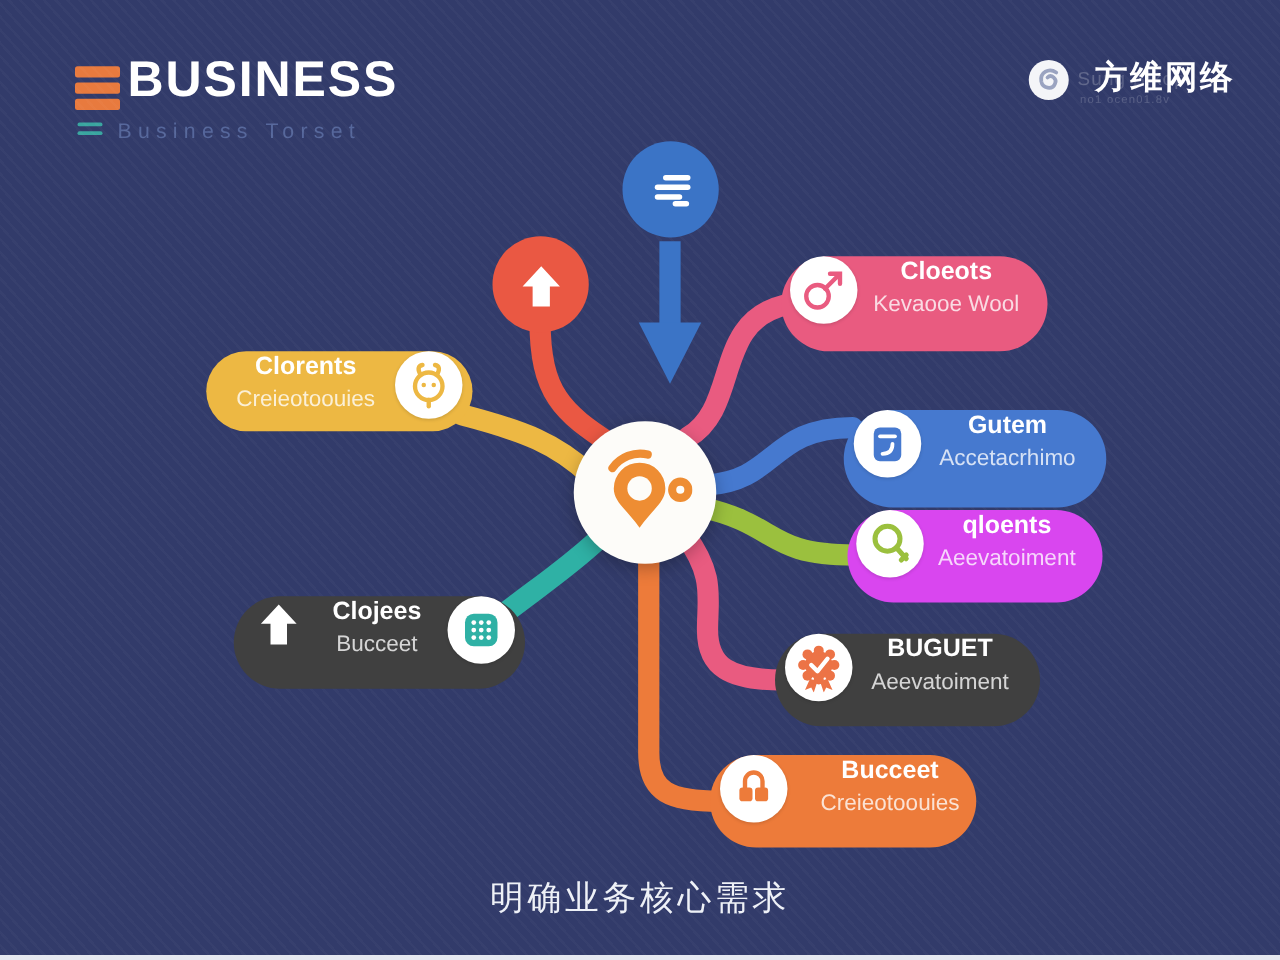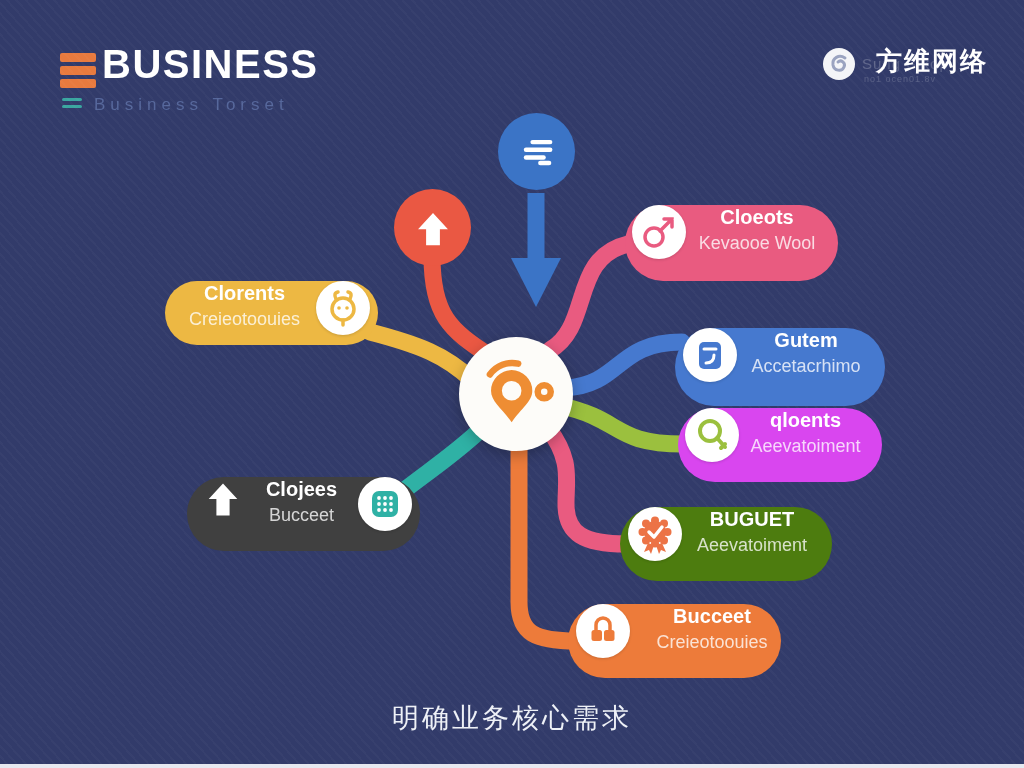--- a/index.html
+++ b/index.html
@@ -41,21 +41,21 @@
   .pill-circle{width:54px;height:54px;border-radius:50%;background:#fff;flex:0 0 auto;
                display:flex;align-items:center;justify-content:center;box-shadow:0 1px 3px rgba(0,0,0,.15);}
   .pill-text{flex:1;text-align:center;color:#fff;line-height:1.25;}
   .pill-title{font-size:20px;font-weight:bold;}
   .pill-sub{font-size:18px;color:rgba(255,255,255,.78);margin-top:2px;}
   .p-yellow{left:165px;top:281px;width:213px;height:64px;background:#edb843;padding:0 8px;}
   .p-teal{left:187px;top:477px;width:233px;height:74px;background:#404040;padding:0 8px;}
   .p-pink{left:625px;top:205px;width:213px;height:76px;background:#e95b80;padding:0 10px 0 7px;}
   .p-blue{left:675px;top:304px;width:210px;height:78px;background:#4679cf;padding:0 10px 0 8px;margin-top:24px;}
   .p-green{left:678px;top:408px;width:204px;height:74px;background:#d946ef;padding:0 10px 0 7px;}
-  .p-buguet{left:620px;top:507px;width:212px;height:74px;background:#4d7c0f;padding:0 10px 0 8px;}
+  .p-buguet{left:620px;top:507px;width:212px;height:74px;background:#404040;padding:0 10px 0 8px;}
   .p-bucceet{left:568px;top:604px;width:213px;height:74px;background:#ed7b3a;padding:0 10px 0 8px;gap:23px;}
   .teal-arrow{width:44px;height:44px;flex:0 0 auto;margin-left:6px;}
 
   .caption{left:0;top:700px;width:1024px;text-align:center;font-size:27px;color:#eef1f7;letter-spacing:3px;}
   .footer-strip{left:0;bottom:0;width:1024px;height:4px;background:#e6e9f1;}
 </style>
 </head>
 <body>
 
 <div id="canvas">

